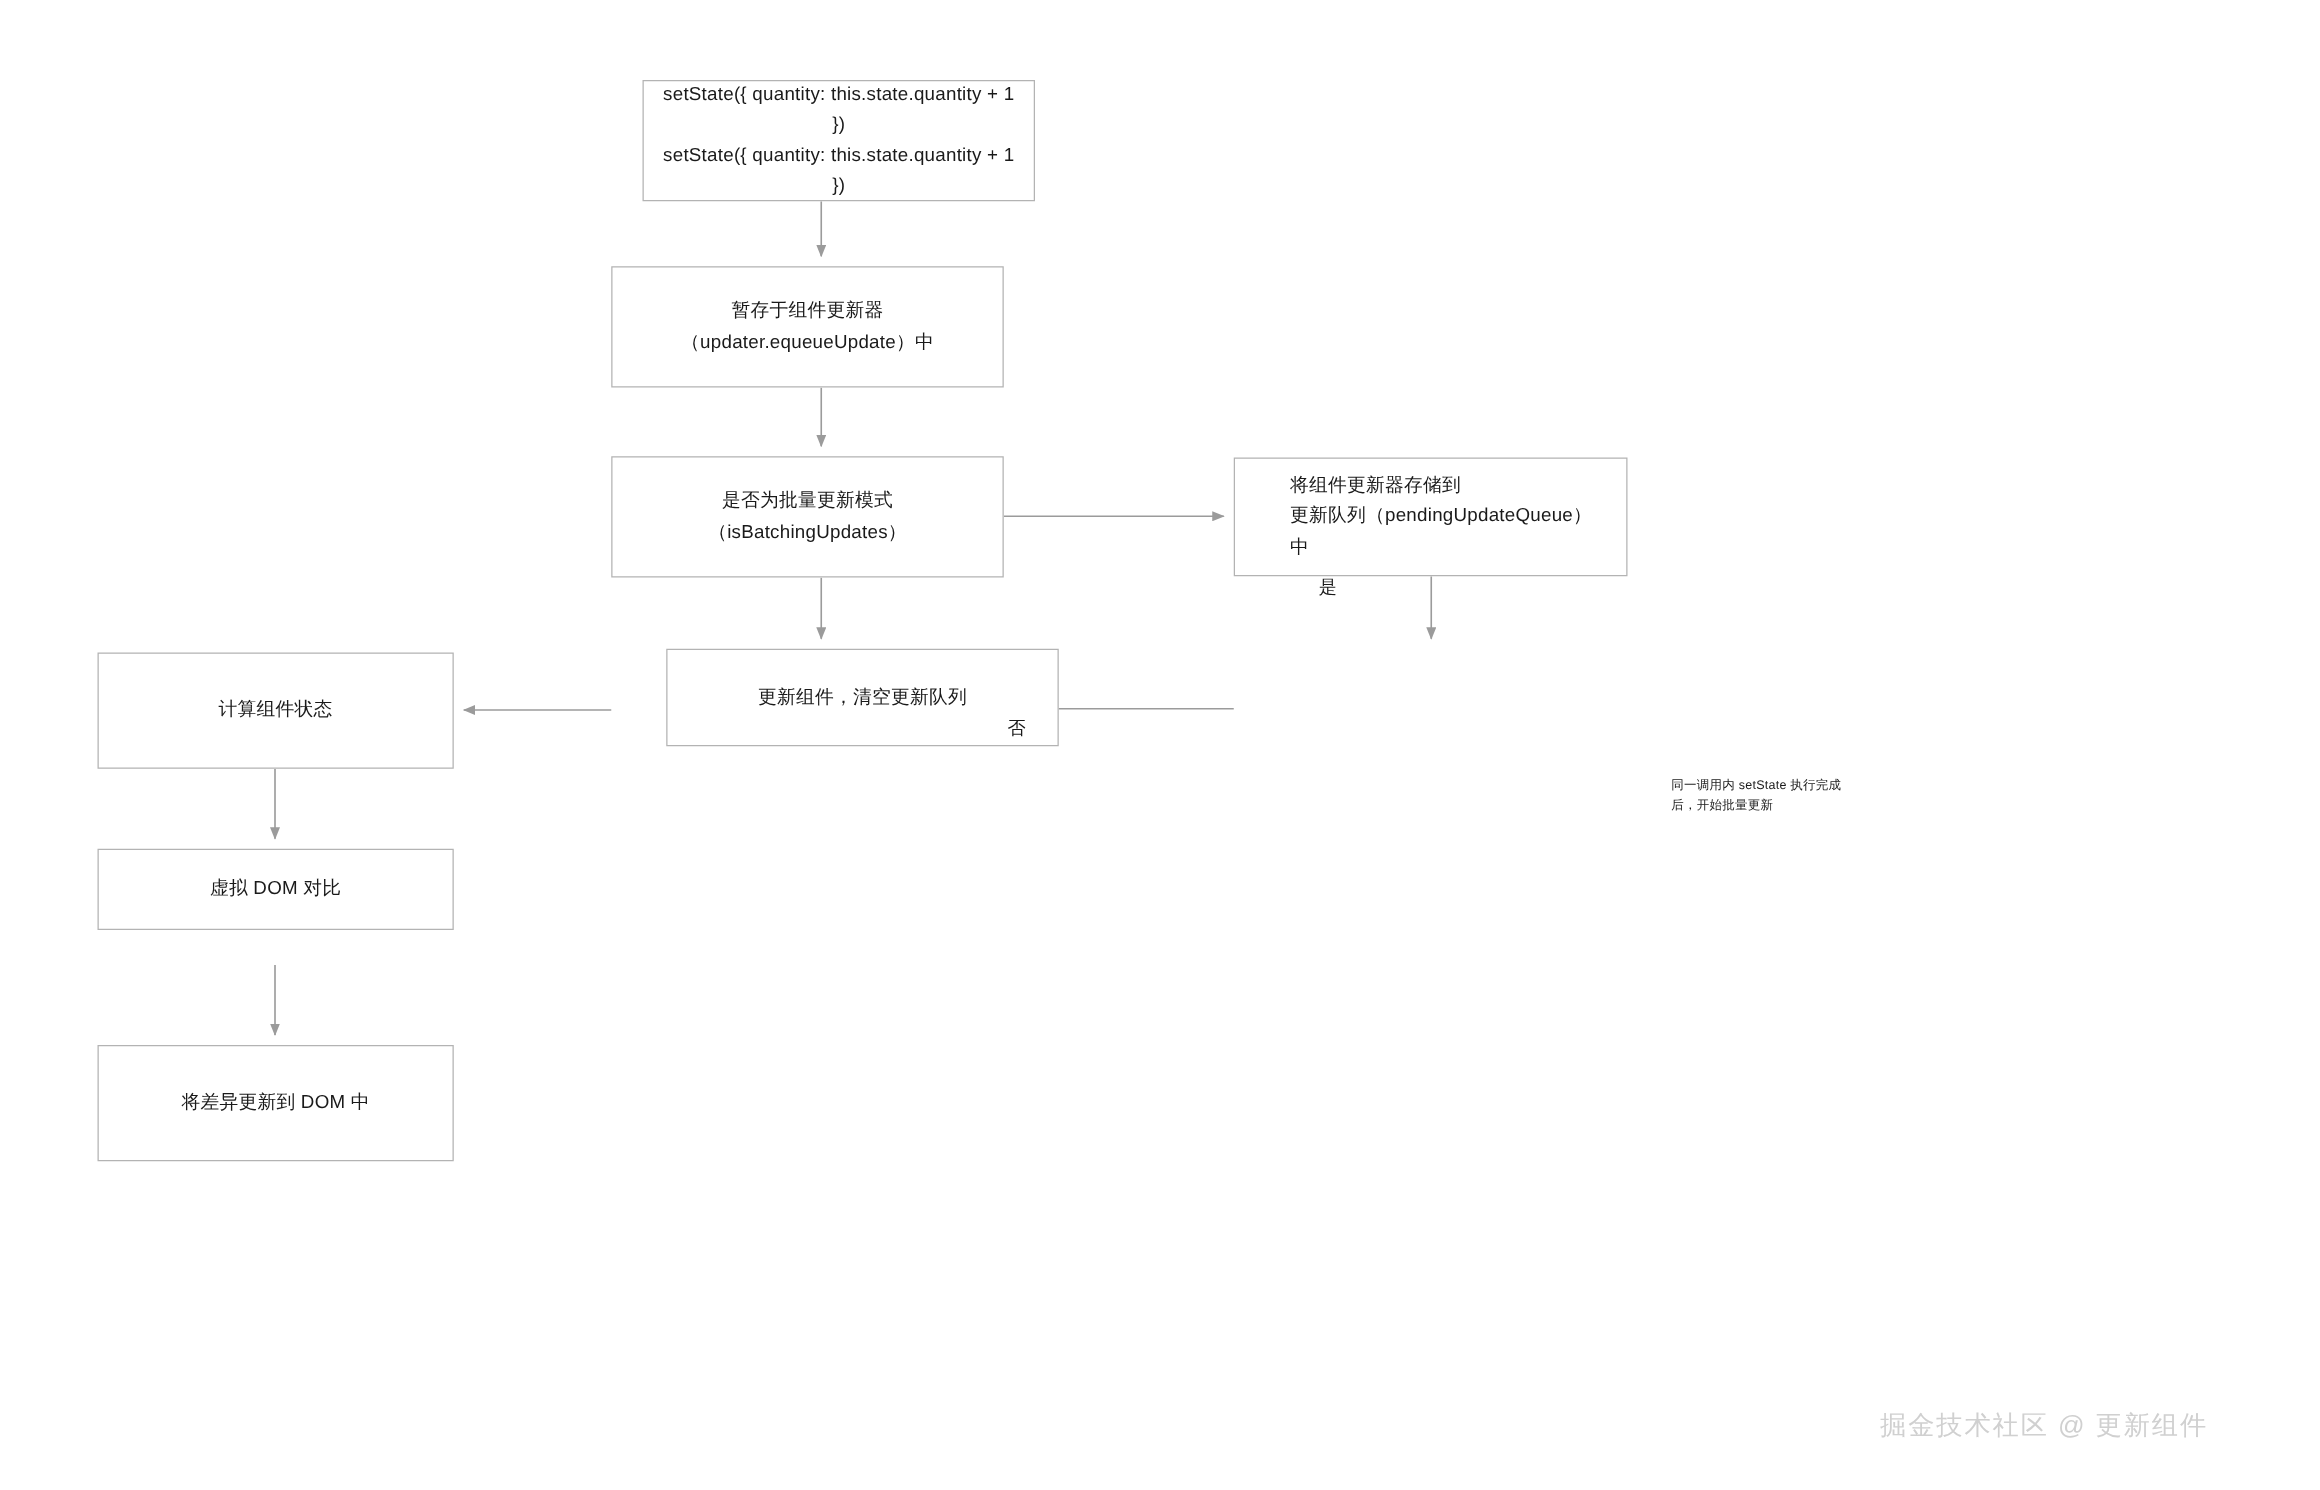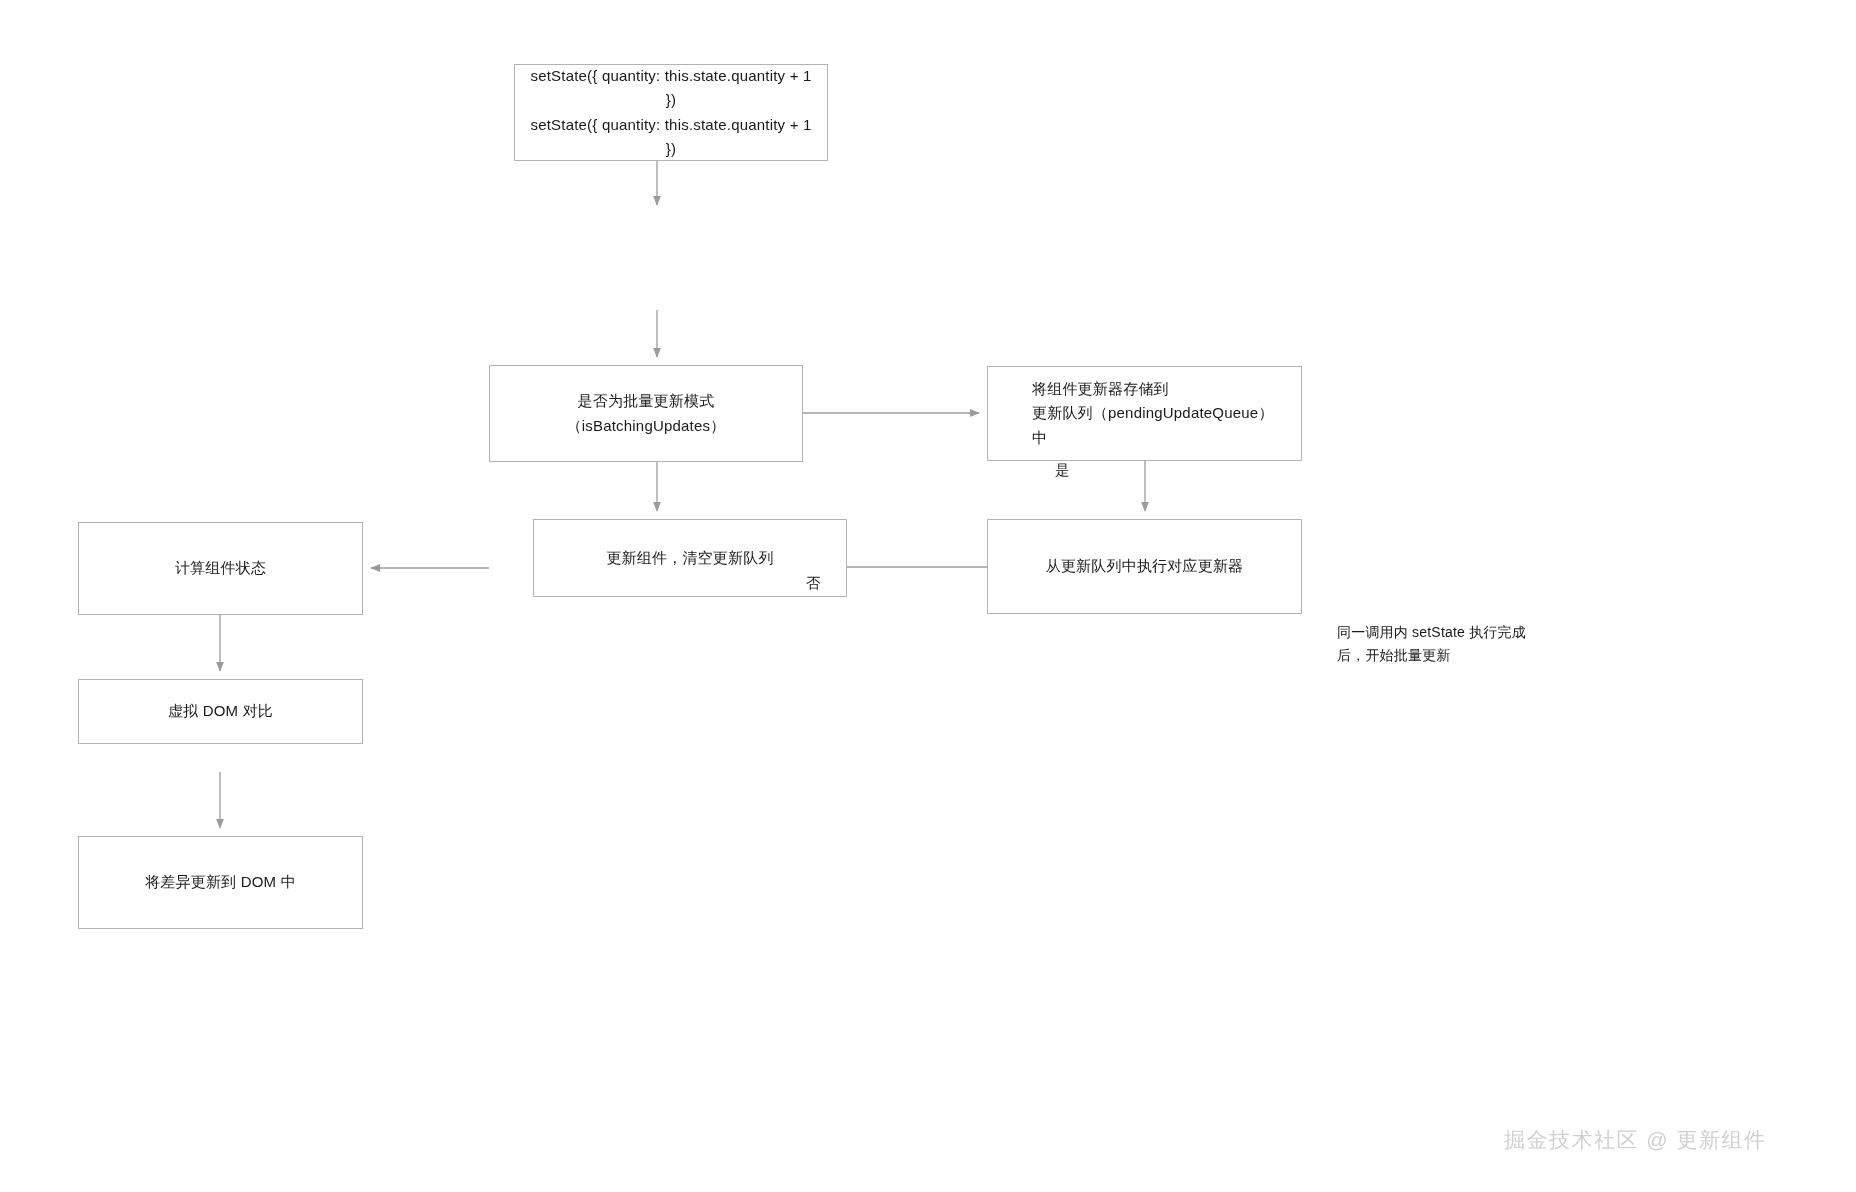--- a/index.html
+++ b/index.html
@@ -57,21 +57,21 @@
   .edge-label {
     position: absolute;
     font-size: 14.5px;
     color: #1a1a1a;
     line-height: 1.5;
     z-index: 3;
     white-space: nowrap;
   }
   .annotation {
     position: absolute;
-    font-size: 14px;
+    font-size: 10px;
     line-height: 1.62;
     color: #1a1a1a;
     letter-spacing: 0.2px;
     white-space: pre-line;
     z-index: 3;
   }
   .watermark {
     position: absolute;
     font-size: 21px;
     letter-spacing: 1.5px;
@@ -128,33 +128,33 @@
     <g>
       <path d="M220,772 L220,828" stroke="#9b9b9b" stroke-width="1.3" fill="none" marker-end="url(#arrowhead)"></path>
     </g>
   </svg>
 
   <div class="node" style="left:489px; top:64px; width:314px; height:97px;margin-left:25px;">
     <span class="node-text">setState({ quantity: this.state.quantity + 1 })
 setState({ quantity: this.state.quantity + 1 })</span>
   </div>
 
+  <div class="node" style="left:489px; top:213px; width:314px; height:97px;">
+    <span class="node-text">暂存于组件更新器（updater.equeueUpdate）中</span>
+  </div>
 
   <div class="node" style="left:489px; top:365px; width:314px; height:97px;">
     <span class="node-text">是否为批量更新模式（isBatchingUpdates）</span>
   </div>
 
   <div class="node left-align" style="left:987px; top:366px; width:315px; height:95px;">
     <span class="node-text">将组件更新器存储到
 更新队列（pendingUpdateQueue）中</span>
   </div>
 
-  <div class="node" style="left:987px; top:519px; width:315px; height:95px;">
-    <span class="node-text">从更新队列中执行对应更新器</span>
-  </div>
 
   <div class="node" style="left:489px; top:519px; width:314px; height:78px;margin-left:44px;">
     <span class="node-text">更新组件，清空更新队列</span>
   </div>
 
   <div class="node" style="left:78px; top:522px; width:285px; height:93px;">
     <span class="node-text">计算组件状态</span>
   </div>
 
   <div class="node" style="left:78px; top:679px; width:285px; height:65px;">

